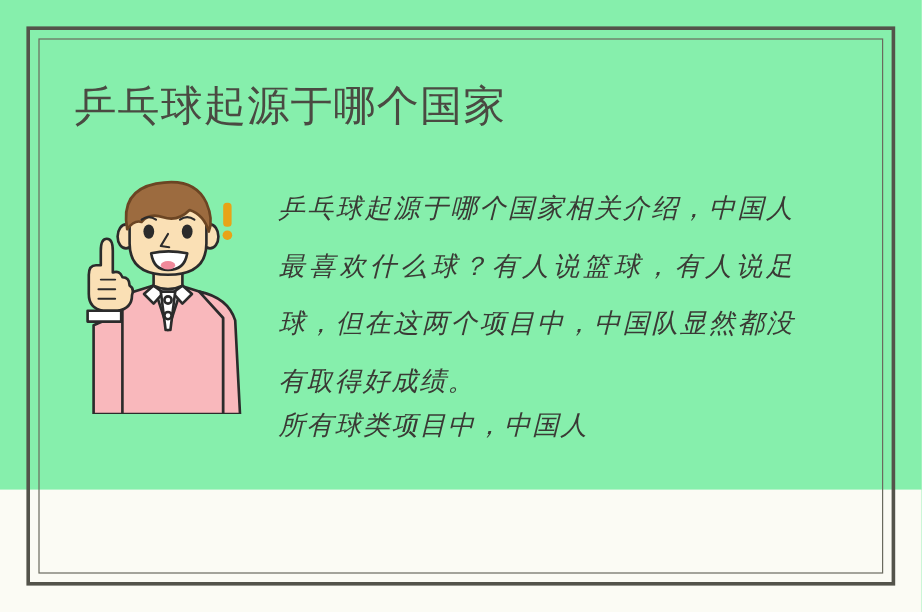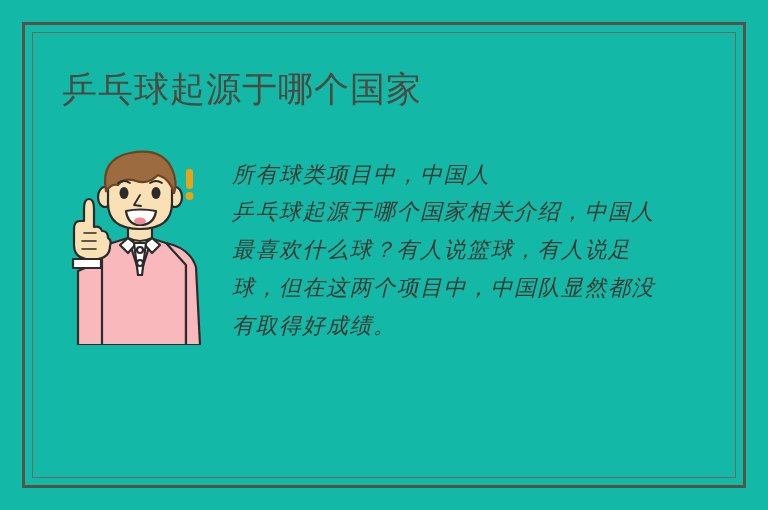--- a/index.html
+++ b/index.html
@@ -11,22 +11,22 @@
     height: 510px;
     overflow: hidden;
     background: #fbfbf4;
     font-family: "Liberation Sans", "DejaVu Sans", sans-serif;
     -webkit-font-smoothing: antialiased;
   }
 
   .page {
     position: relative;
     width: 768px;
-    height: 510px;
-    background: #14b8a6;
+    height: 408px;
+    background: #86efac;
   }
 
   
   .frame-outer {
     position: absolute;
     left: 22px;
     top: 22px;
     width: 724px;
     height: 466px;
     border: 3px solid #53534a;
@@ -161,18 +161,18 @@
         </g>
 
         <g>
           <rect x="136" y="24" width="7" height="20" rx="3" fill="#e8a317"></rect>
           <circle cx="139.5" cy="51" r="4" fill="#e8a317"></circle>
         </g>
       </svg>
     </div>
 
     <div class="bodytext">
+      <p class="para">乒乓球起源于哪个国家相关介绍，中国人最喜欢什么球？有人说篮球，有人说足球，但在这两个项目中，中国队显然都没有取得好成绩。</p>
       <p class="para">所有球类项目中，中国人</p>
-      <p class="para">乒乓球起源于哪个国家相关介绍，中国人最喜欢什么球？有人说篮球，有人说足球，但在这两个项目中，中国队显然都没有取得好成绩。</p>
     </div>
 
   </div>
 </div>
 
 </body></html>

